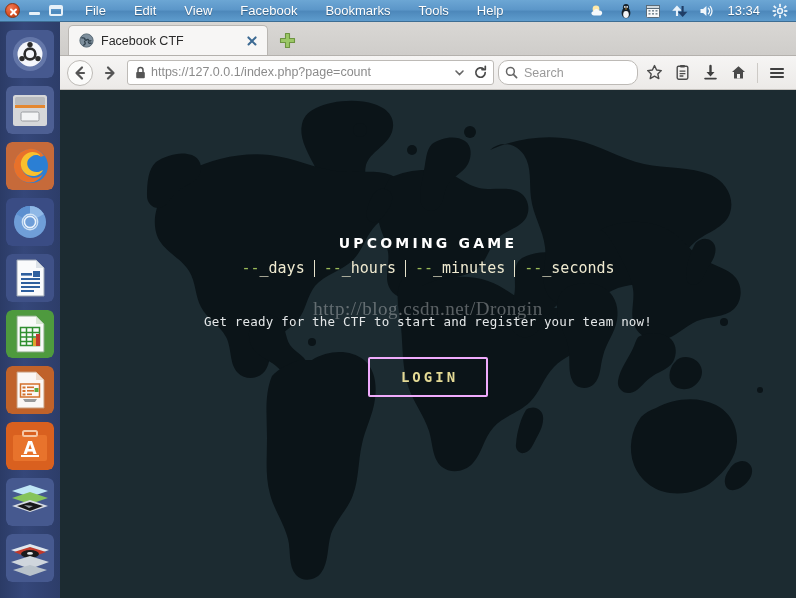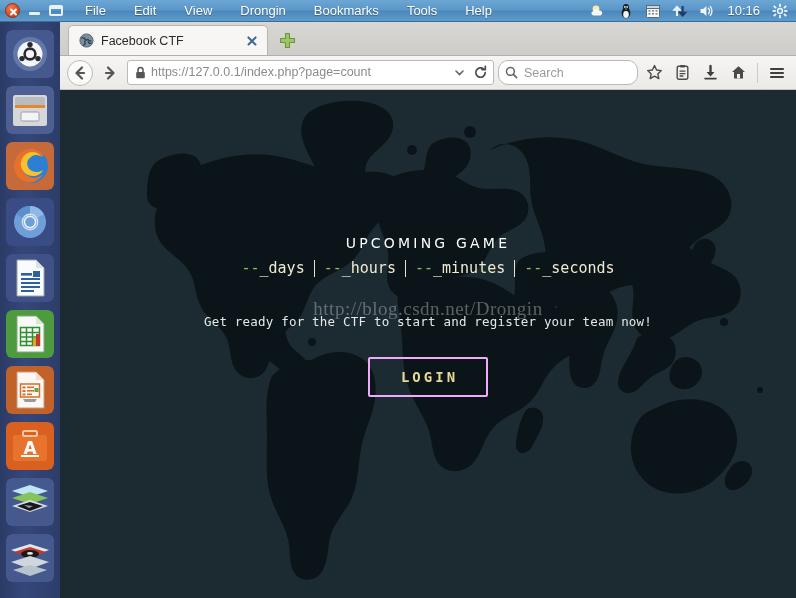--- a/index.html
+++ b/index.html
@@ -172,21 +172,21 @@
   #worldmap { position: absolute; inset: 0; }
   #worldmap svg { width: 100%; height: 100%; display: block; }
 
   #content {
     position: absolute; inset: 0;
     display: flex; flex-direction: column; align-items: center;
     padding-top: 145px;
     z-index: 3;
   }
   #upcoming {
-    color: #ffffff; font-size: 14px; font-weight: normal;
+    color: #ffffff; font-size: 14px; font-weight: bold;
     letter-spacing: 3.2px;
     font-family: "DejaVu Sans", sans-serif;
   }
   #soon {
     color: #76cfd6; font-size: 32px; letter-spacing: 5px;
     margin-top: 8px; line-height: 1;
     font-family: "DejaVu Sans", sans-serif;
     text-shadow: 0 0 9px rgba(118,207,214,.35);
   }
   #watermark {
@@ -237,21 +237,21 @@
     <div class="win-ctrls">
       <div class="btn-close"></div>
       <div class="btn-min"></div>
       <div class="btn-max"></div>
     </div>
 
     <div class="menu-bar">
       <div class="menu-item">File</div>
       <div class="menu-item">Edit</div>
       <div class="menu-item">View</div>
-      <div class="menu-item">Drongin</div>
+      <div class="menu-item">Facebook</div>
       <div class="menu-item">Bookmarks</div>
       <div class="menu-item">Tools</div>
       <div class="menu-item">Help</div>
     </div>
 
     <div class="tray">
       <span class="tray-ico">
         <svg viewBox="0 0 18 16">
             <circle cx="6" cy="6" r="3.4" fill="#ffe9a8"></circle>
           <path d="M4 12.5c-1.5 0-2.6-1-2.6-2.2 0-1.1.9-2 2-2.1.3-1.3 1.5-2.3 2.9-2.3 1.2 0 2.2.7 2.7 1.7.2-.1.5-.1.7-.1 1.4 0 2.5 1 2.5 2.4 0 1.4-1.2 2.6-2.7 2.6z" fill="#f4f8fb"></path>
@@ -288,21 +288,21 @@
           <path d="M6 13V5M6 4l-2.4 2.6h4.8z" stroke="#e9f2fa" stroke-width="2.1" fill="#e9f2fa"></path>
           <path d="M11.6 3v8M11.6 12.5l2.4-2.6H9.2z" stroke="#1f3d66" stroke-width="2.1" fill="#1f3d66"></path>
           </svg>
       </span>
       <span class="tray-ico">
         <svg viewBox="0 0 18 16">
             <path d="M2.5 6h2.6L8.4 3v10L5.1 10H2.5z" fill="#f0f6fb"></path>
           <path d="M10.4 5.2a4.2 4.2 0 010 5.6M12.2 3.4a6.8 6.8 0 010 9.2" stroke="#f0f6fb" stroke-width="1.3" fill="none" stroke-linecap="round"></path>
           </svg>
       </span>
-      <span class="tray-time">10:16</span>
+      <span class="tray-time">13:34</span>
       <span class="tray-ico">
         <svg viewBox="0 0 18 16">
             <g fill="#eef5fa">
           <circle cx="9" cy="8" r="3.2"></circle>
           <rect x="8.1" y="0.8" width="1.8" height="3.2"></rect>
               <rect x="8.1" y="12" width="1.8" height="3.2"></rect>
           <rect x="1.6" y="7.1" width="3.2" height="1.8"></rect>
               <rect x="13.2" y="7.1" width="3.2" height="1.8"></rect>
           <rect x="3" y="2.3" width="1.8" height="3.2" transform="rotate(-45 3.9 3.9)"></rect>
           <rect x="13.2" y="2.3" width="1.8" height="3.2" transform="rotate(45 14.1 3.9)"></rect>

